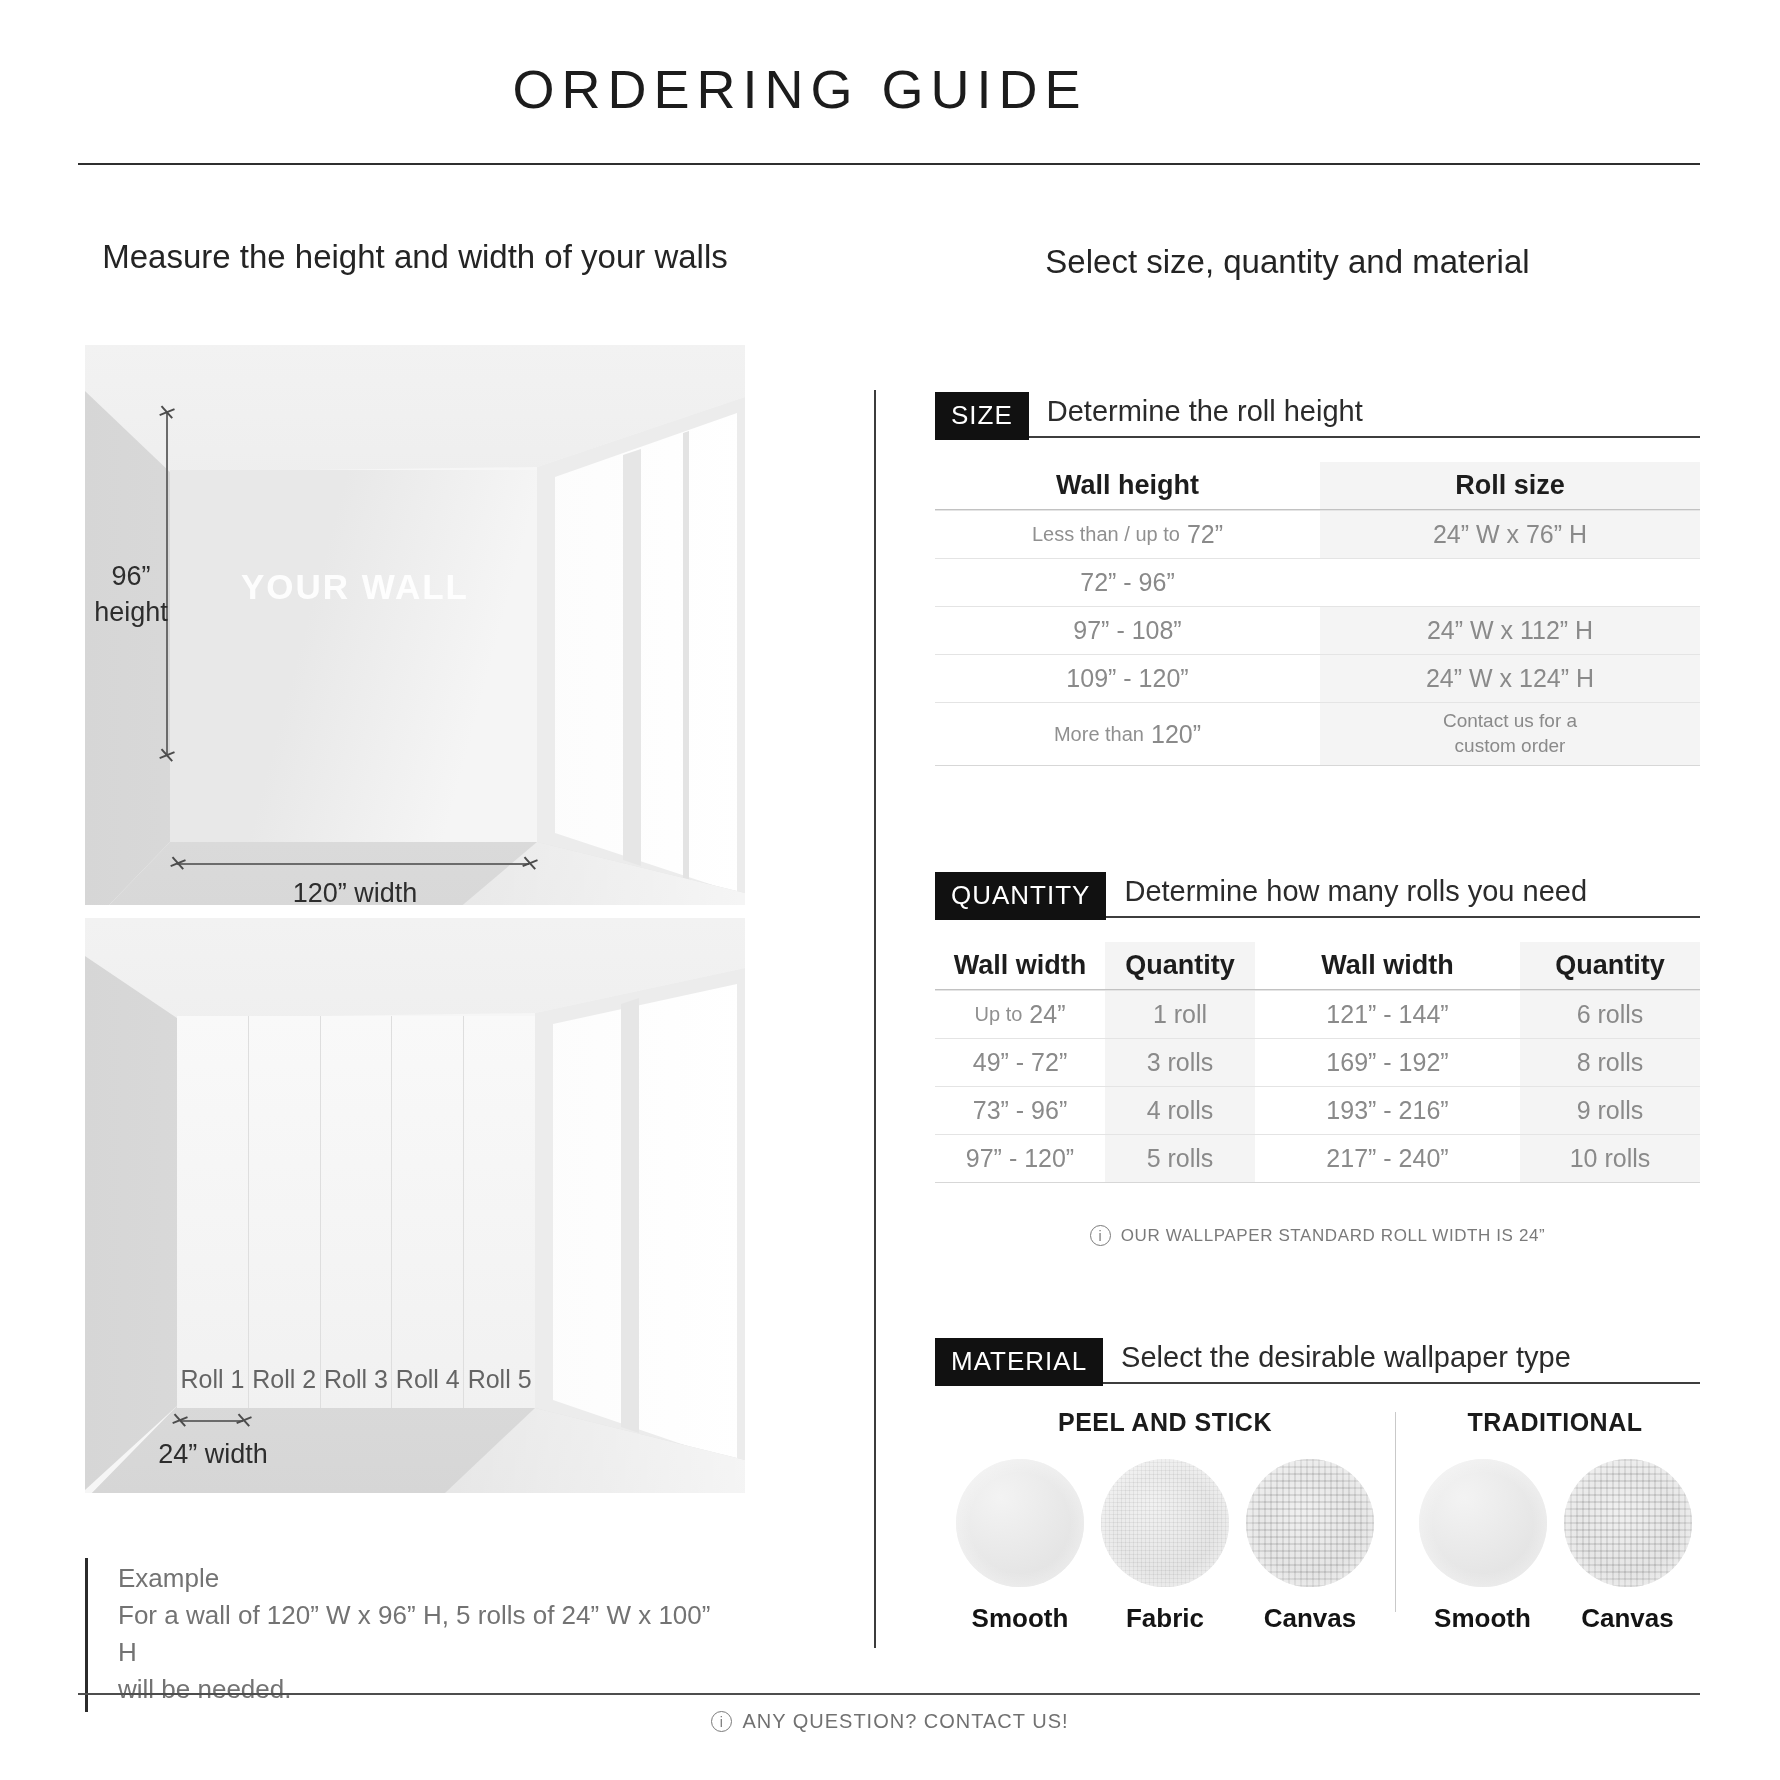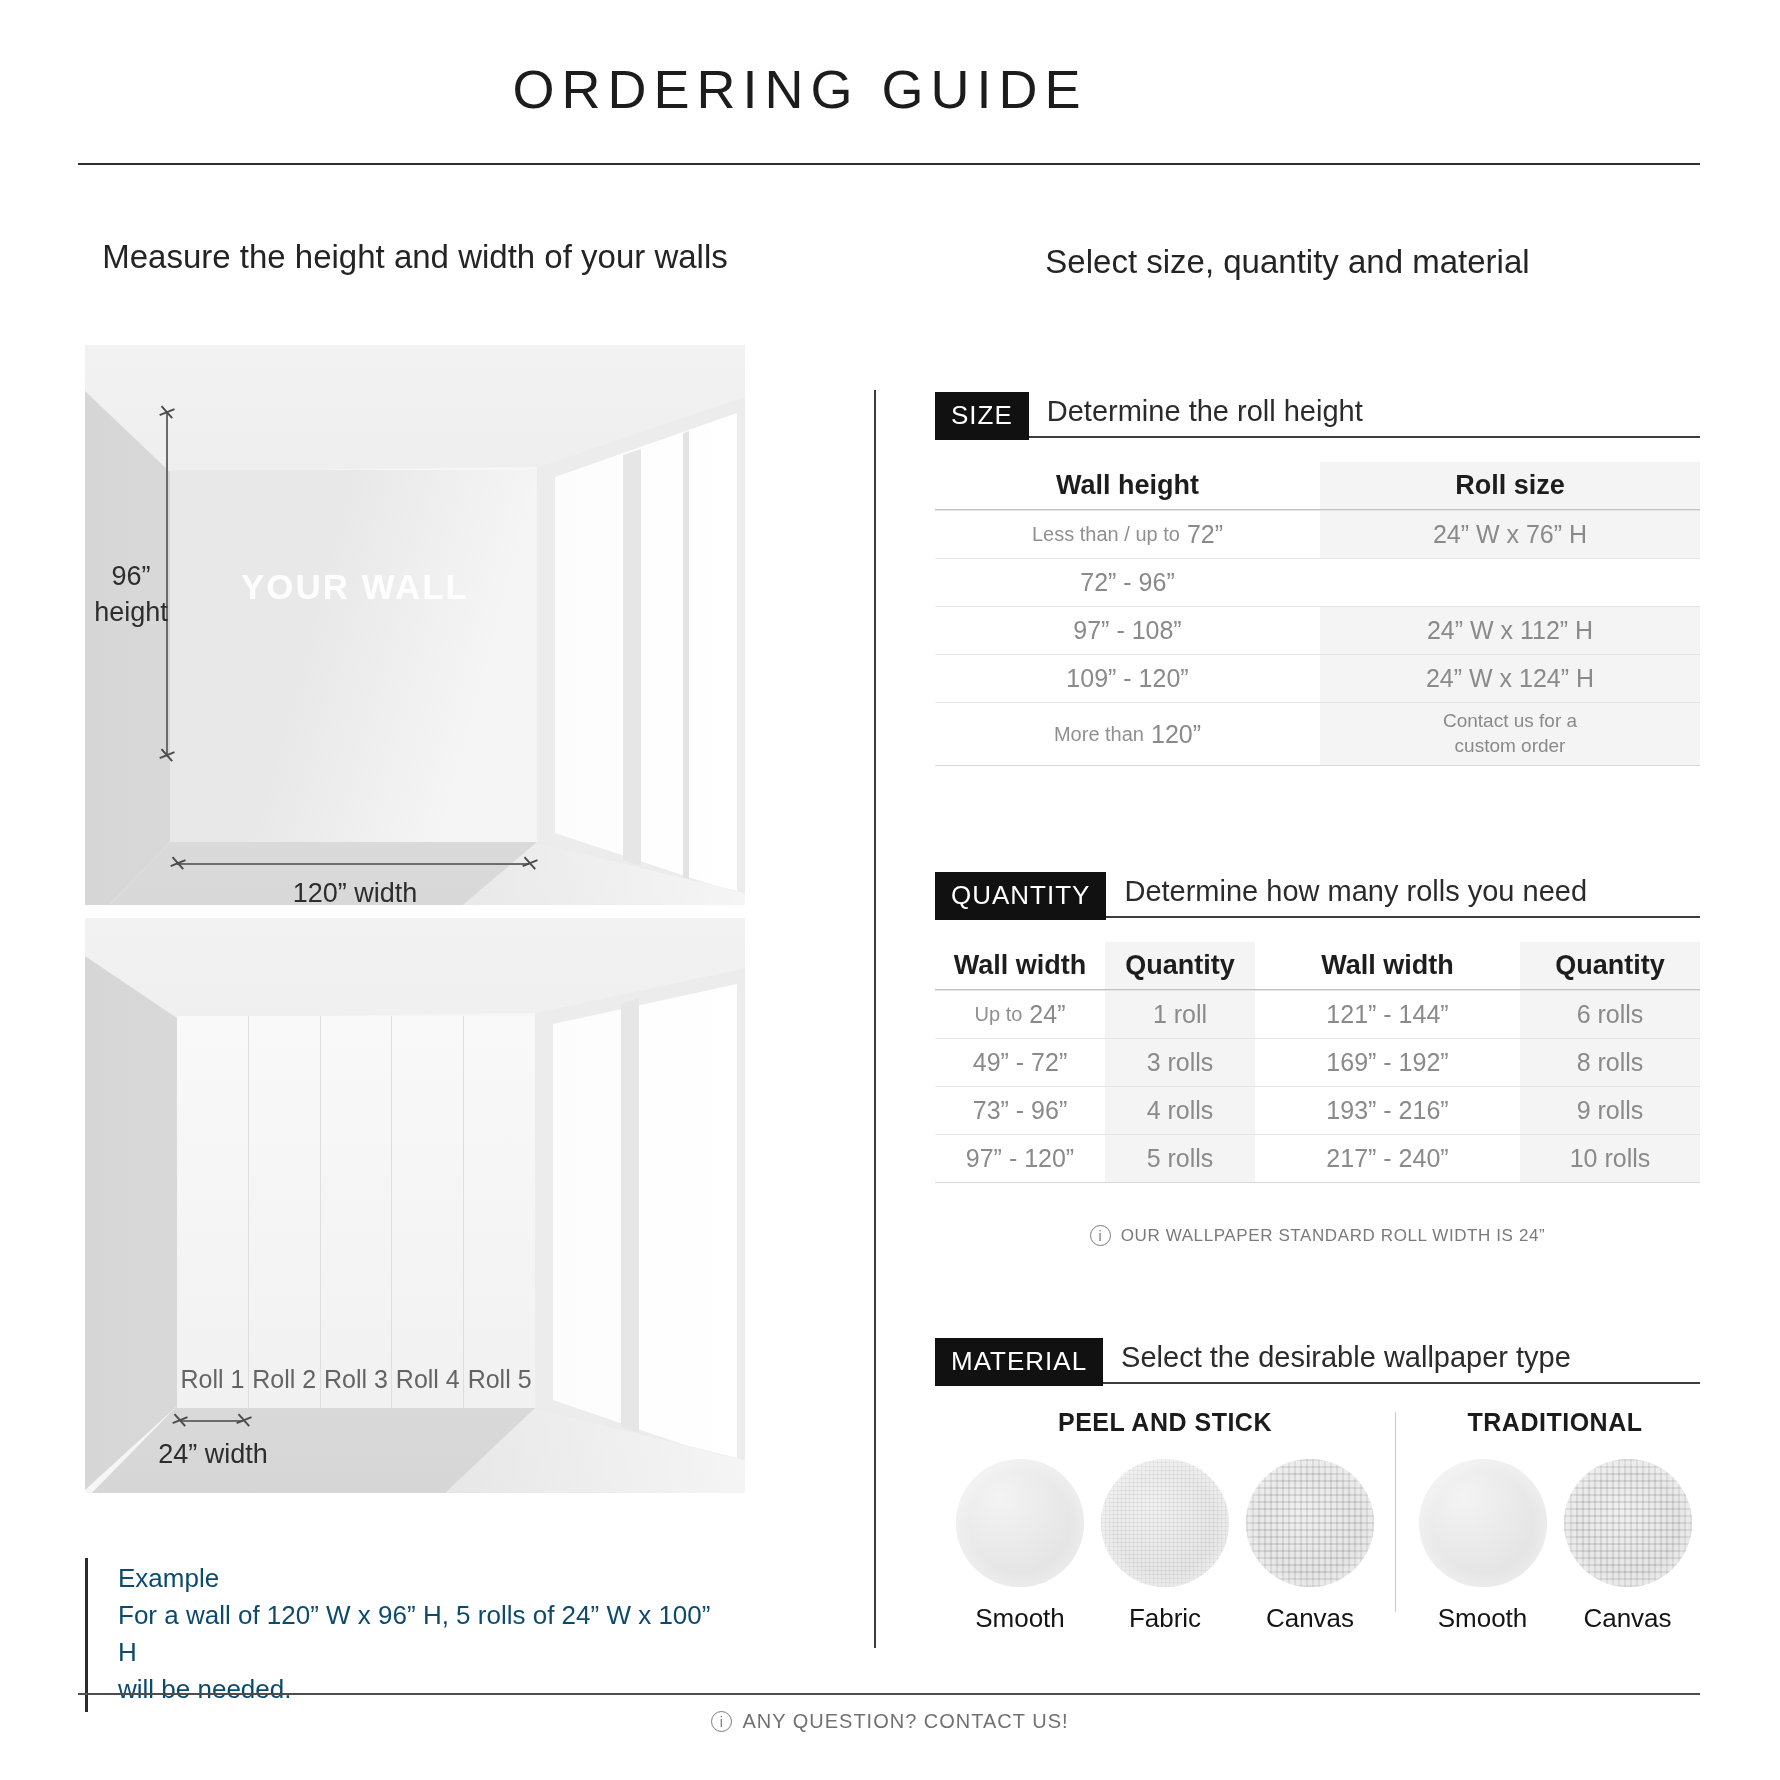--- a/index.html
+++ b/index.html
@@ -55,21 +55,21 @@
   .m-line-v { position:absolute; width:2px; background:#6b6b6b; }
   .m-line-h { position:absolute; height:2px; background:#6b6b6b; }
   .tick { position:absolute; width:16px; height:16px; }
   .tick i { position:absolute; left:50%; top:50%; width:16px; height:1.6px; background:#4c4c4c; }
   .tick i:nth-child(1) { transform:translate(-50%,-50%) rotate(48deg); }
   .tick i:nth-child(2) { transform:translate(-50%,-50%) rotate(-22deg); }
   .m-label { position:absolute; font-size:27px; color:#2d2d2d; text-align:center; line-height:1.35; }
 
   
   .example { position:absolute; left:85px; top:1558px; width:640px; border-left:3px solid #2b2b2b;
-             padding:2px 0 4px 30px; font-size:26px; color:#0c4a6e; line-height:1.42; }
+             padding:2px 0 4px 30px; font-size:26px; color:#737373; line-height:1.42; }
 
   
   .col-right { position:absolute; left:935px; top:388px; width:765px; }
   .sec-header { display:flex; align-items:flex-end; gap:18px; border-bottom:2px solid #3d3d3d; }
   .badge { background:#111111; color:#ffffff; font-size:26px; font-weight:500; letter-spacing:1px;
            padding:8px 16px 9px; position:relative; top:4px; }
   .sec-title { font-size:29px; color:#2b2b2b; padding-bottom:8px; }
 
   .tbl { width:765px; }
   .t-row { display:grid; border-top:1px solid #e4e4e4; }
@@ -105,21 +105,21 @@
   .swatch[data-tex="fabric"] { background:
       repeating-linear-gradient(0deg, rgba(0,0,0,0.055) 0 1px, transparent 1px 4px),
       repeating-linear-gradient(90deg, rgba(0,0,0,0.055) 0 1px, transparent 1px 4px),
       radial-gradient(circle at 40% 35%, #f1f1f1, #e3e3e3 75%); }
   .swatch[data-tex="canvas"] { background:
       repeating-linear-gradient(0deg, rgba(0,0,0,0.10) 0 2px, transparent 2px 7px),
       repeating-linear-gradient(90deg, rgba(0,0,0,0.09) 0 2px, transparent 2px 6px),
       radial-gradient(circle at 45% 40%, #f0f0f0, #e2e2e2 75%); }
   .swatch::after { content:""; position:absolute; inset:0; border-radius:50%;
       background:radial-gradient(circle, rgba(255,255,255,0) 55%, rgba(255,255,255,0.65) 88%); }
-  .swatch-label { margin-top:16px; font-size:26px; font-weight:400; color:#141414; }
+  .swatch-label { margin-top:16px; font-size:26px; font-weight:700; color:#141414; }
 
   
   .footer-line { position:absolute; left:78px; top:1693px; width:1622px; height:2px; background:#4d4d4d; }
   .footer { position:absolute; left:0; top:1710px; width:1780px; display:flex; align-items:center;
             justify-content:center; gap:10px; font-size:20px; letter-spacing:1px; color:#717171; }
 </style>
 </head>
 <body>
 
 <div id="page">

